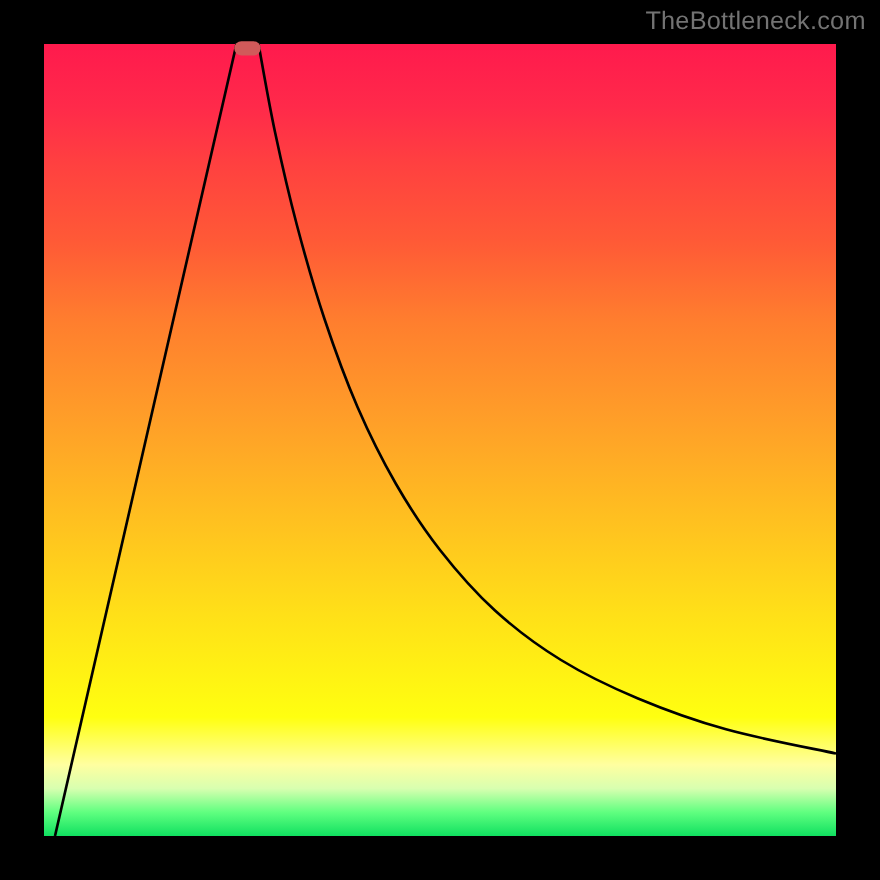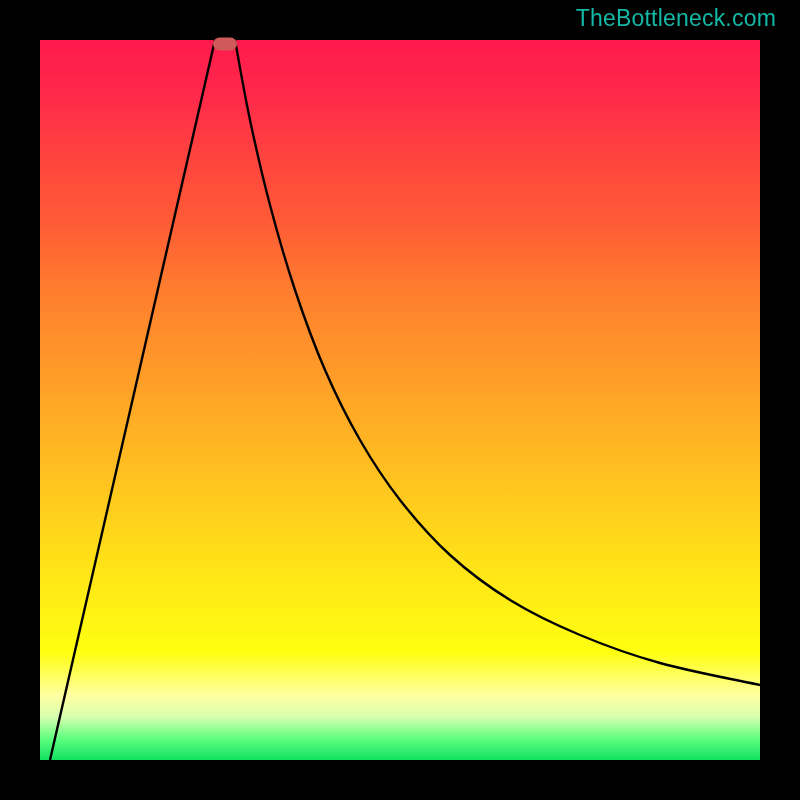--- a/index.html
+++ b/index.html
@@ -44,24 +44,24 @@
     position: absolute;
     width: 24px;
     height: 13px;
     background: #d05a5a;
     border-radius: 7px;
     transform: translate(-50%, -50%);
   }
   .watermark {
     position: absolute;
     top: 5px;
-    right: 24px;
+    right: 13px;
     font-family: Arial, Helvetica, sans-serif;
     font-size: 23px;
-    color: #14b8a6;
+    color: #737373;
     letter-spacing: 0.2px;
     text-align: right;
   }
 </style>
 </head>
 <body>
 
 <div class="watermark">TheBottleneck.com</div>
 
 <div class="frame">

